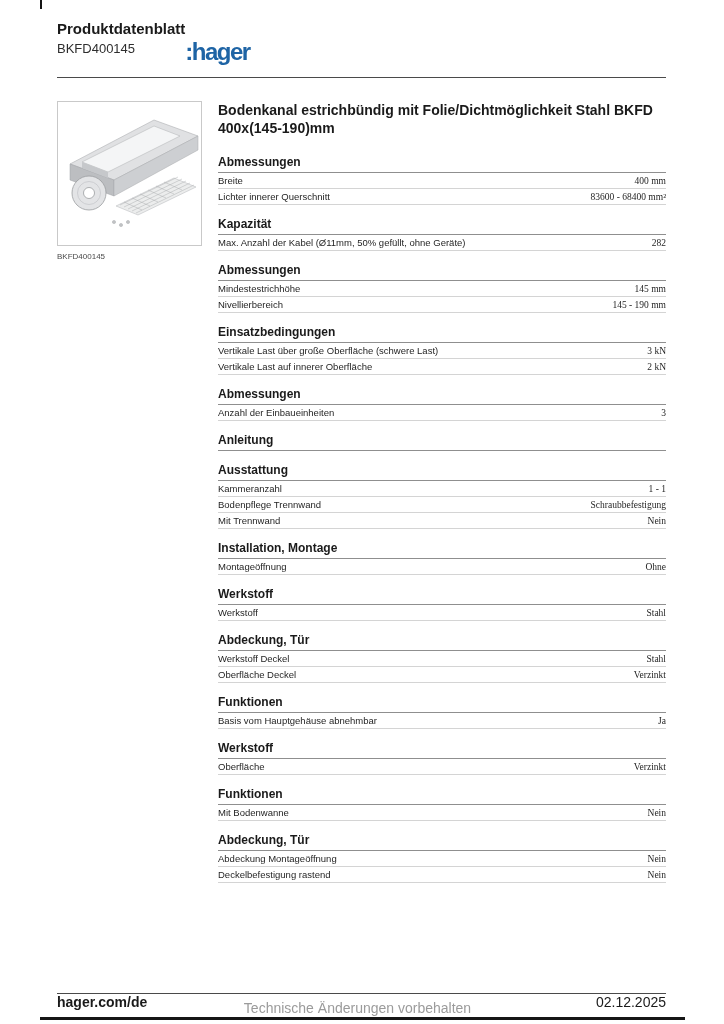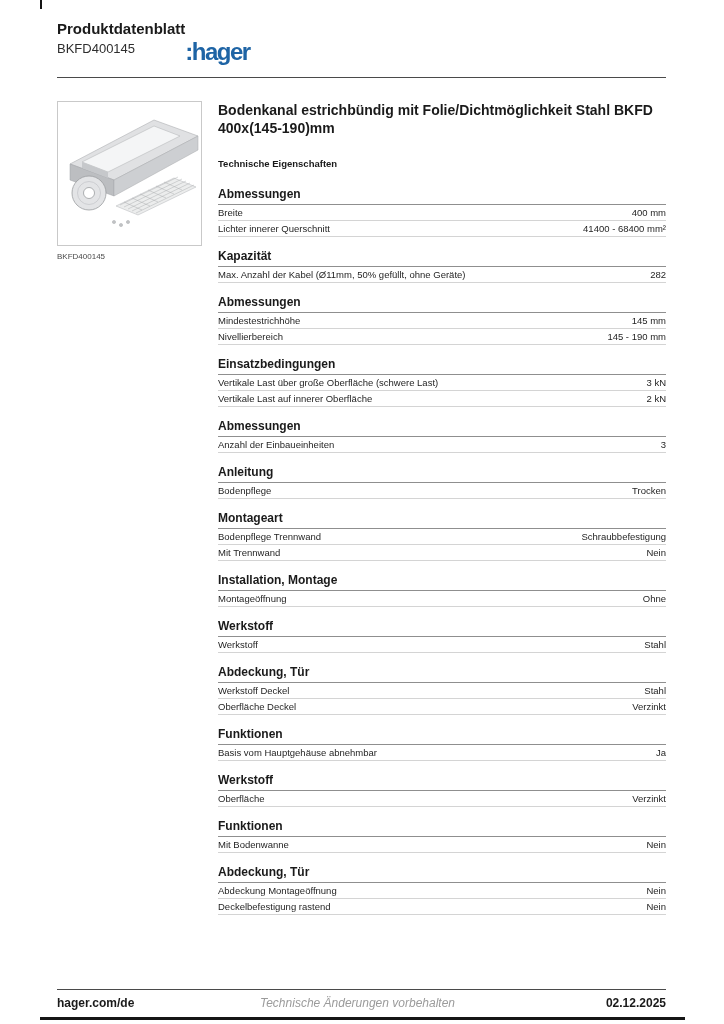--- a/index.html
+++ b/index.html
@@ -57,35 +57,35 @@
   .spec-heading {
     font-size: 12px; font-weight: bold; color: #1a1a1a;
     padding: 1px 0 3px; border-bottom: 1px solid #8f8f8f;
   }
   .spec-row {
     display: flex; justify-content: space-between; align-items: baseline;
     font-size: 9.5px; color: #1f1f1f;
     padding: 2px 0 2px; border-bottom: 1px solid #d4d4d4;
   }
   .spec-label { padding-right: 10px; }
-  .spec-value { white-space: nowrap; text-align: right; }
+  .spec-value { white-space: nowrap; text-align: right; font-family: Liberation Serif, serif; }
 
   
   .footer {
     position: absolute; left: 57px; right: 58px; bottom: 14px;
-    border-top: 1px solid #4a4a4a; padding-top: 6px;
+    border-top: 1px solid #4a4a4a; 
     display: flex; justify-content: space-between; align-items: baseline;
-    font-size: 12px; color: #1a1a1a;
+    font-size: 14px; color: #1a1a1a;
   }
   .footer-left { font-weight: bold; }
   .footer-center {
     position: absolute; left: 0; right: 8px; top: 6px;
-    text-align: center; color: #9b9b9b; font-weight: normal; font-style: italic;
-  }
-  .footer-right { font-weight: bold; }
+    text-align: center; color: #9b9b9b; font-weight: normal;
+  }
+  .footer-right { font-weight: normal; }
 </style>
 </head>
 <body>
 
 <div class="page">
   <div class="crop-mark-top"></div>
 
   <div class="content">
 
     <div class="doc-header">
@@ -131,31 +131,30 @@
             <circle cx="56" cy="120" r="1.6" fill="#c2c4c6" stroke="#97999c" stroke-width="0.4"></circle>
             <circle cx="63" cy="123" r="1.6" fill="#c2c4c6" stroke="#97999c" stroke-width="0.4"></circle>
             <circle cx="70" cy="120" r="1.6" fill="#c2c4c6" stroke="#97999c" stroke-width="0.4"></circle>
           </svg>
         </div>
         <div class="image-caption">BKFD400145</div>
       </div>
 
       <div class="spec-col">
         <div class="product-title">Bodenkanal estrichbündig mit Folie/Dichtmöglichkeit Stahl BKFD 400x(145-190)mm</div>
-        <div class="tech-title">Technische Eigenschaften</div>
         <div class="spec-sections">
             <div class="spec-section">
               <div class="spec-heading">Abmessungen</div>
               <div class="spec-row">
                 <span class="spec-label">Breite</span>
                 <span class="spec-value">400 mm</span>
               </div>
               <div class="spec-row">
                 <span class="spec-label">Lichter innerer Querschnitt</span>
-                <span class="spec-value">41400 - 68400 mm²</span>
+                <span class="spec-value">83600 - 68400 mm²</span>
               </div>
             </div>
             <div class="spec-section">
               <div class="spec-heading">Kapazität</div>
               <div class="spec-row">
                 <span class="spec-label">Max. Anzahl der Kabel (Ø11mm, 50% gefüllt, ohne Geräte)</span>
                 <span class="spec-value">282</span>
               </div>
             </div>
             <div class="spec-section">
@@ -182,27 +181,27 @@
             </div>
             <div class="spec-section">
               <div class="spec-heading">Abmessungen</div>
               <div class="spec-row">
                 <span class="spec-label">Anzahl der Einbaueinheiten</span>
                 <span class="spec-value">3</span>
               </div>
             </div>
             <div class="spec-section">
               <div class="spec-heading">Anleitung</div>
-              <div class="spec-row">
-                <span class="spec-label">Bodenpflege</span>
-                <span class="spec-value">Trocken</span>
-              </div>
-            </div>
-            <div class="spec-section">
-              <div class="spec-heading">Montageart</div>
+            </div>
+            <div class="spec-section">
+              <div class="spec-heading">Ausstattung</div>
+              <div class="spec-row">
+                <span class="spec-label">Kammeranzahl</span>
+                <span class="spec-value">1 - 1</span>
+              </div>
               <div class="spec-row">
                 <span class="spec-label">Bodenpflege Trennwand</span>
                 <span class="spec-value">Schraubbefestigung</span>
               </div>
               <div class="spec-row">
                 <span class="spec-label">Mit Trennwand</span>
                 <span class="spec-value">Nein</span>
               </div>
             </div>
             <div class="spec-section">

